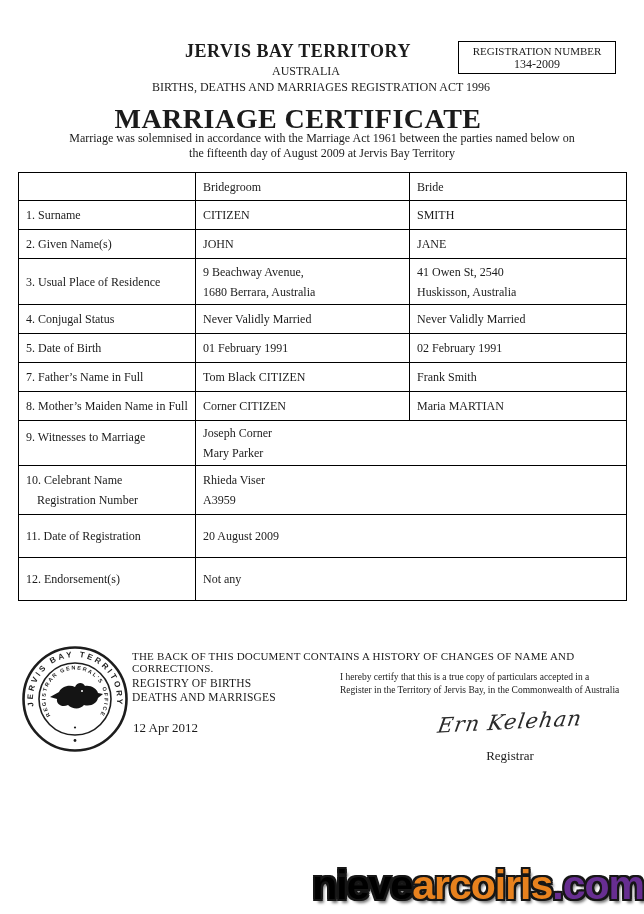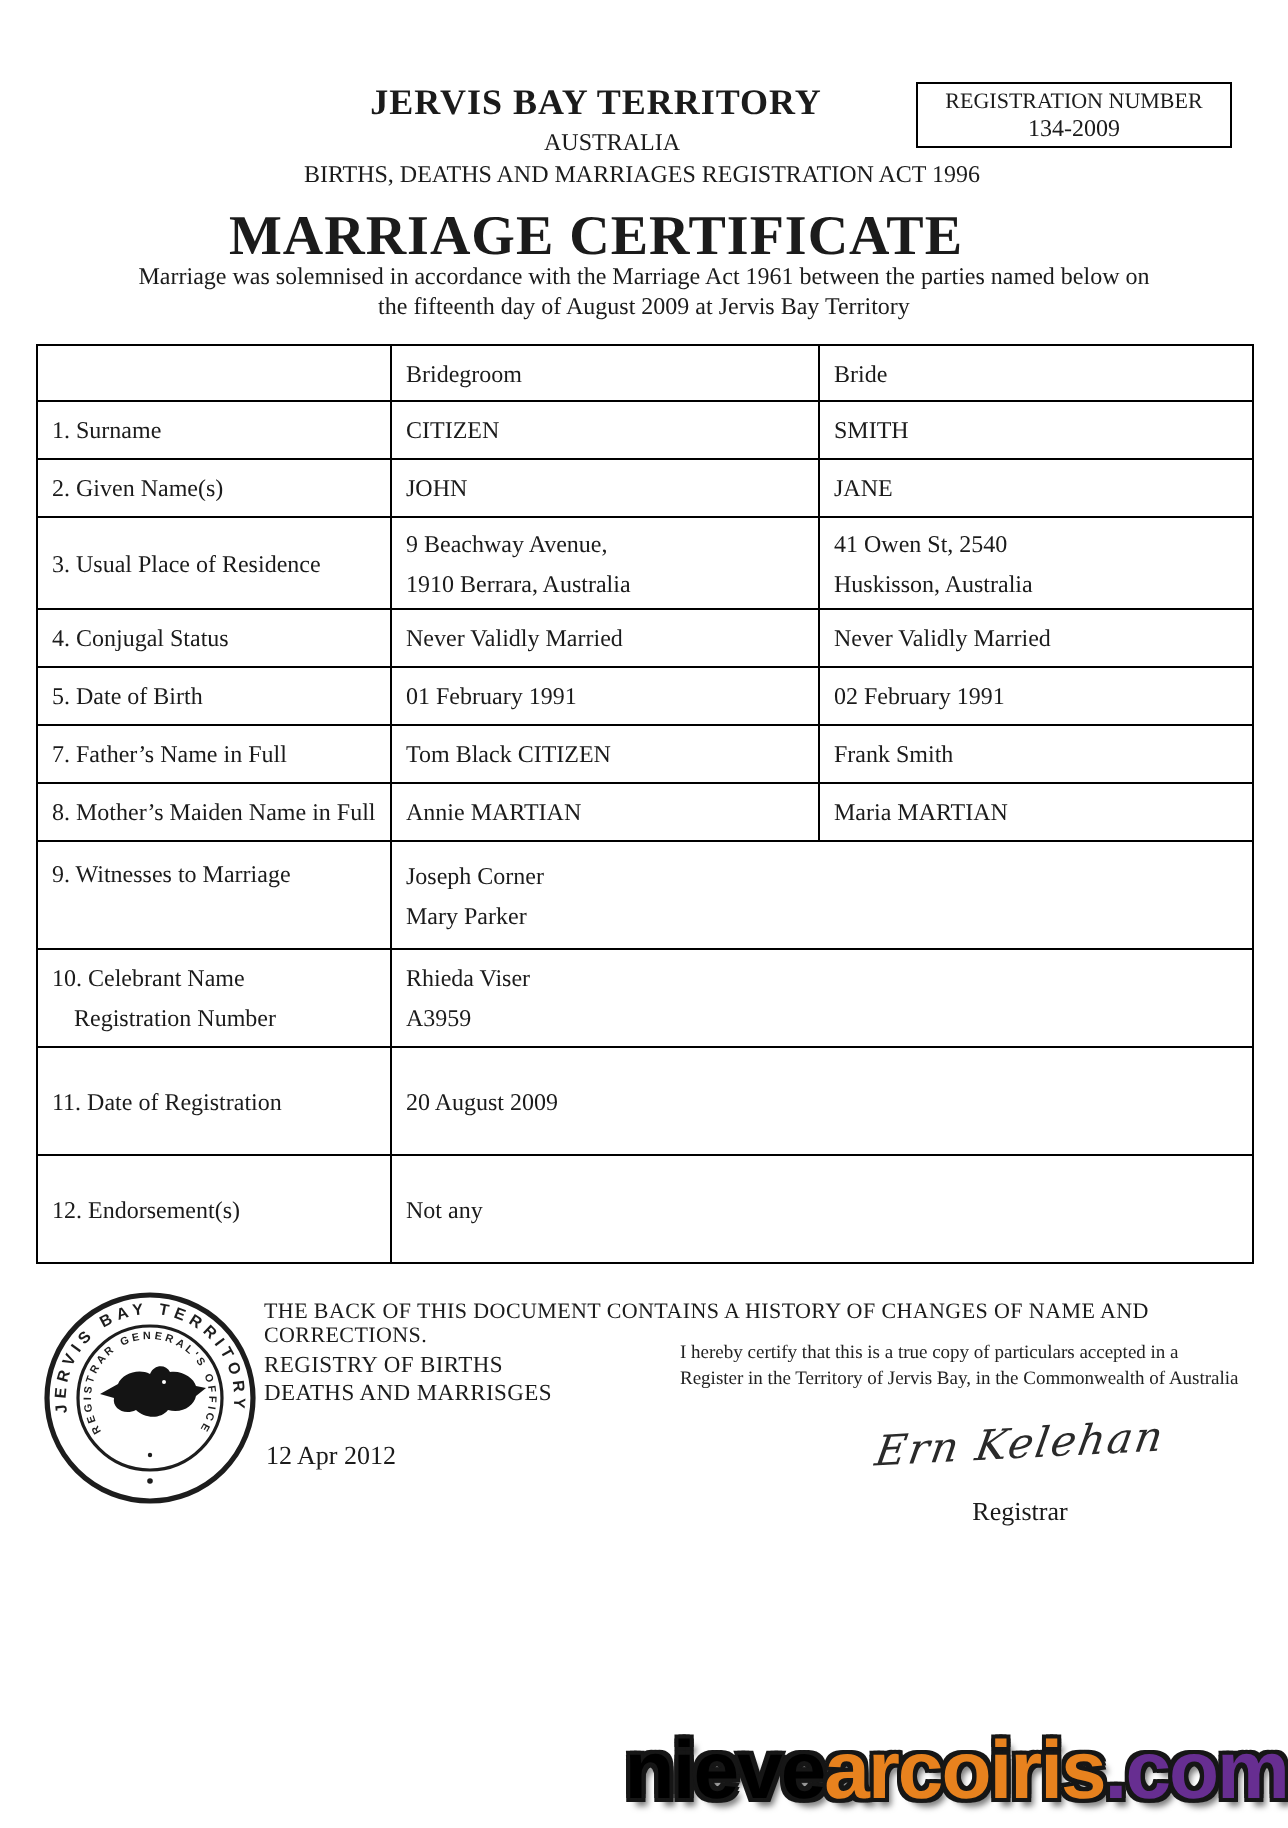--- a/index.html
+++ b/index.html
@@ -24,21 +24,21 @@
   
   table.cert {
     position:absolute; top:172px; left:18px; width:608px;
     border-collapse:collapse; font-size:12px; table-layout:fixed;
   }
   table.cert td { border:1px solid #000; vertical-align:middle; padding:2px 6px 2px 7px; line-height:20px; }
   .col-label { width:177px; }
   .col-groom { width:214px; }
   .col-bride { width:217px; }
   tr.h28 td { height:28px; } tr.h29 td { height:29px; } tr.h30 td { height:30px; }
-  tr.h46 td { height:46px; } tr.h43 td { height:54px; } tr.h49 td { height:49px;margin-top:40px; }
+  tr.h46 td { height:46px; } tr.h43 td { height:43px; } tr.h49 td { height:49px;margin-top:40px; }
   .indent { padding-left:11px; }
   
   .stamp { position:absolute; left:20px; top:644px; width:110px; height:110px; }
   .back-notice { position:absolute; left:132px; top:650px; width:505px; font-size:11px; letter-spacing:.2px; }
   .registry { position:absolute; left:132px; top:676px; font-size:11.5px; line-height:14px; letter-spacing:.2px; }
   .certify { position:absolute; left:340px; top:671px; width:296px; font-size:9.5px; line-height:12.5px; color:#222; }
   .issue-date { position:absolute; left:133px; top:720px; font-size:13px; }
   .signature {
     position:absolute; left:420px; top:710px; width:180px; text-align:center;
     font-family:"DejaVu Serif", serif; font-style:italic; font-size:21px; color:#2a2a2a;
@@ -97,21 +97,21 @@
     </tr>
     <tr class="h29">
       <td>2. Given Name(s)</td>
       <td>JOHN</td>
       <td>JANE</td>
     </tr>
     <tr class="h46">
       <td>3. Usual Place of Residence</td>
       <td>
         <div>9 Beachway Avenue,</div>
-        <div>1910 Berrara, Australia</div>
+        <div>1680 Berrara, Australia</div>
       </td>
       <td>
         <div>41 Owen St, 2540</div>
         <div>Huskisson, Australia</div>
       </td>
     </tr>
     <tr class="h29">
       <td>4. Conjugal Status</td>
       <td>Never Validly Married</td>
       <td>Never Validly Married</td>
@@ -121,21 +121,21 @@
       <td>01 February 1991</td>
       <td>02 February 1991</td>
     </tr>
     <tr class="h29">
       <td>7. Father’s Name in Full</td>
       <td>Tom Black CITIZEN</td>
       <td>Frank Smith</td>
     </tr>
     <tr class="h29">
       <td>8. Mother’s Maiden Name in Full</td>
-      <td>Annie MARTIAN</td>
+      <td>Corner CITIZEN</td>
       <td>Maria MARTIAN</td>
     </tr>
     <tr class="h43">
       <td style="vertical-align:top; padding-top:6px;">9. Witnesses to Marriage</td>
       <td colspan="2">
         <div>Joseph Corner</div>
         <div>Mary Parker</div>
       </td>
     </tr>
     <tr class="h49">

